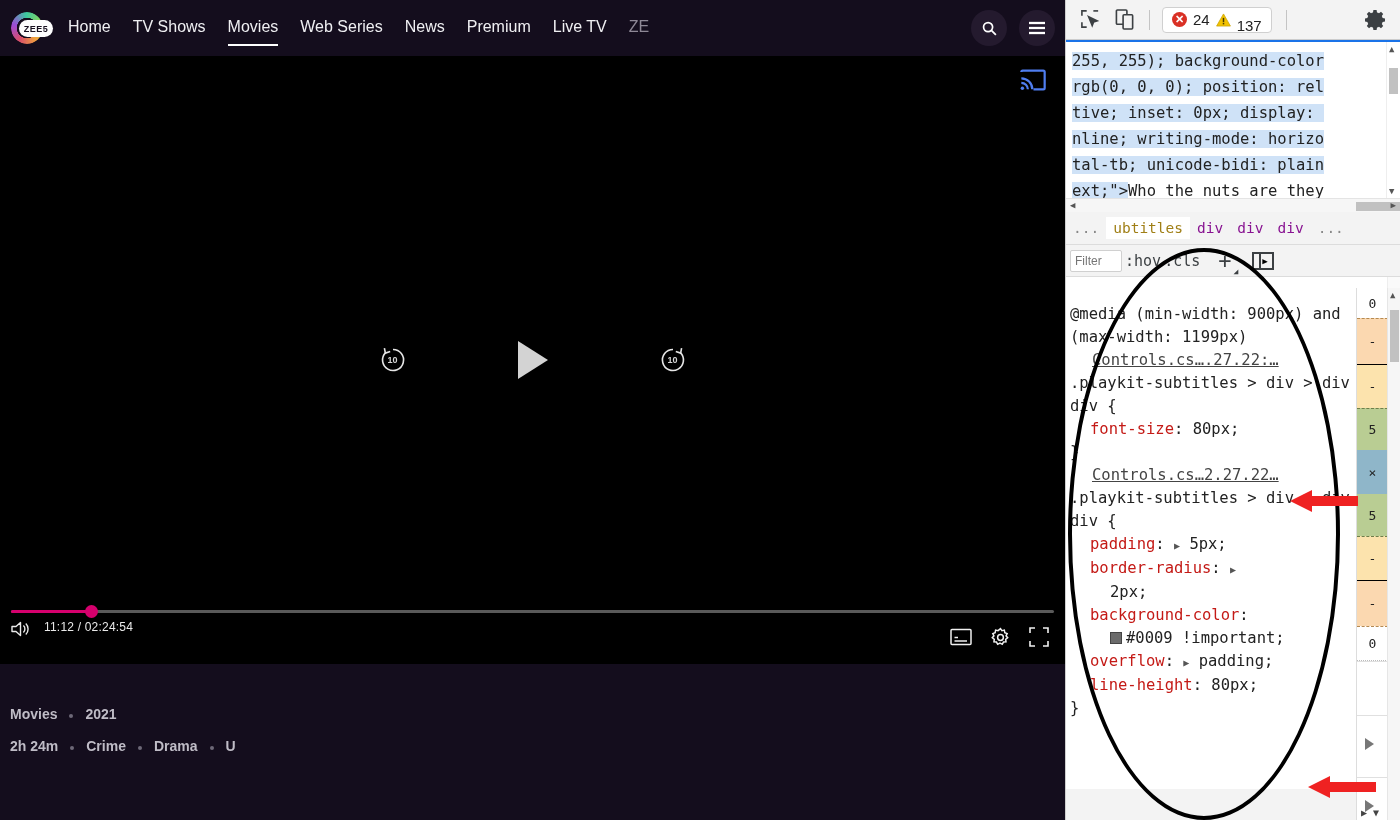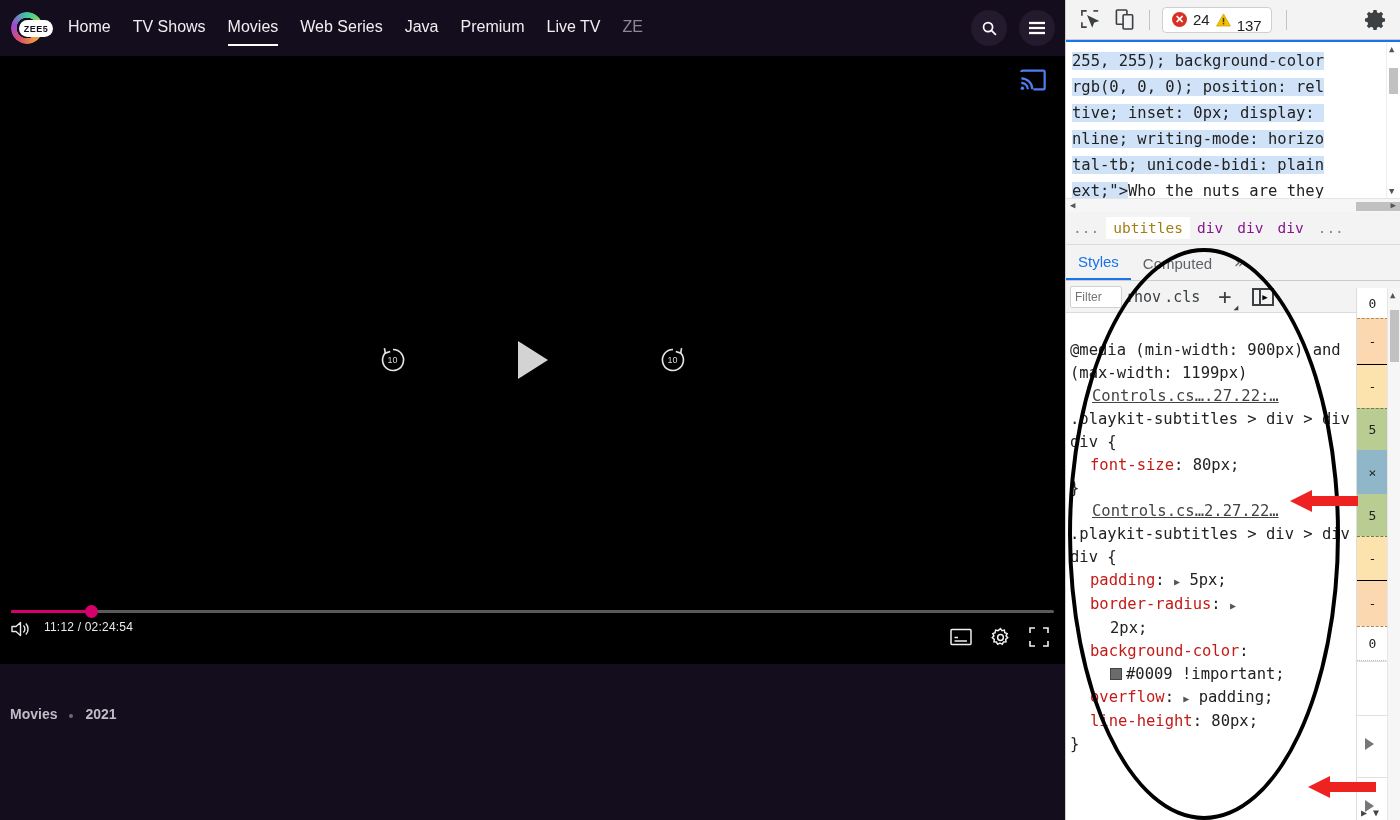--- a/index.html
+++ b/index.html
@@ -74,21 +74,21 @@
   }
   #center-controls {
     position: absolute; left: 0; top: 0; width: 1065px; height: 608px;
     display: flex; align-items: center; justify-content: center; gap: 0;
     pointer-events: none;
   }
   .center-btn { pointer-events: auto; cursor: pointer; display:flex; align-items:center; justify-content:center; }
   .seek-btn { width: 130px; }
   #play-button { width: 150px; }
   .seek-label {
-    position: absolute; font-size: 9px; font-weight: 400; color: #d8d8d8;
+    position: absolute; font-size: 9px; font-weight: 700; color: #d8d8d8;
     font-family: "Liberation Sans", sans-serif;
   }
   .seek-wrap { position: relative; width: 34px; height: 34px; display:flex; align-items:center; justify-content:center;}
 
   
   #subtitle-line {
     position: absolute; left: 0; right: 0; top: 440px;
     text-align: center;
     color: #fff;
     font-family: "Liberation Sans", sans-serif;
@@ -309,21 +309,21 @@
       <div class="ring"></div>
       <div class="disc">
         <span>ZEE5</span>
       </div>
     </div>
 
     <div class="nav-link">Home</div>
     <div class="nav-link">TV Shows</div>
     <div class="nav-link active">Movies</div>
     <div class="nav-link">Web Series</div>
-    <div class="nav-link">Java</div>
+    <div class="nav-link">News</div>
     <div class="nav-link">Premium</div>
     <div class="nav-link">Live TV</div>
     <div class="nav-link cut">ZE</div>
 
     <div id="nav-right">
       <div class="nav-ico">
         <svg width="17" height="17" viewBox="0 0 24 24" fill="none" stroke="#fff" stroke-width="2.4">
           <circle cx="10" cy="10" r="6.4"></circle>
             <line x1="15" y1="15" x2="21" y2="21"></line>
         </svg>
@@ -420,20 +420,29 @@
       </div>
     </div>
   </div>
 
   <div id="title-meta">
     <div class="meta-row">
       <span>Movies</span>
       <span class="dot"></span>
       <span>2021</span>
     </div>
+    <div class="meta-row">
+      <span>2h 24m</span>
+      <span class="dot"></span>
+      <span>Crime</span>
+      <span class="dot"></span>
+      <span>Drama</span>
+      <span class="dot"></span>
+      <span>U</span>
+    </div>
   </div>
 </div>
 
 <div id="devtools">
 
   <div id="devtools-toolbar">
     <div class="dt-tool">
       <svg width="21" height="21" viewBox="0 0 22 22" fill="none" stroke="#3c4043" stroke-width="1.7">
         <polyline points="2,7 2,2 7,2"></polyline>
         <polyline points="2,14 2,19 7,19"></polyline>
@@ -488,25 +497,20 @@
 
   <div id="breadcrumb">
     <span class="crumb ellipsis">...</span>
     <span class="crumb sel">ubtitles</span>
     <span class="crumb">div</span>
     <span class="crumb">div</span>
     <span class="crumb">div</span>
     <span class="crumb ellipsis">...</span>
   </div>
 
-  <div id="styles-tabs">
-    <div class="sty-tab active">Styles</div>
-    <div class="sty-tab">Computed</div>
-    <div id="tabs-more">»</div>
-  </div>
 
   <div id="styles-filter-row">
     <input id="filter-input" type="text" placeholder="Filter" style="">
     <span class="filter-btn">:hov</span>
     <span class="filter-btn">.cls</span>
     <span id="plus-btn">+</span>
     <span id="plus-caret">◢</span>
     <span id="sidebar-toggle">
         <i></i>
         <b>▶</b>

